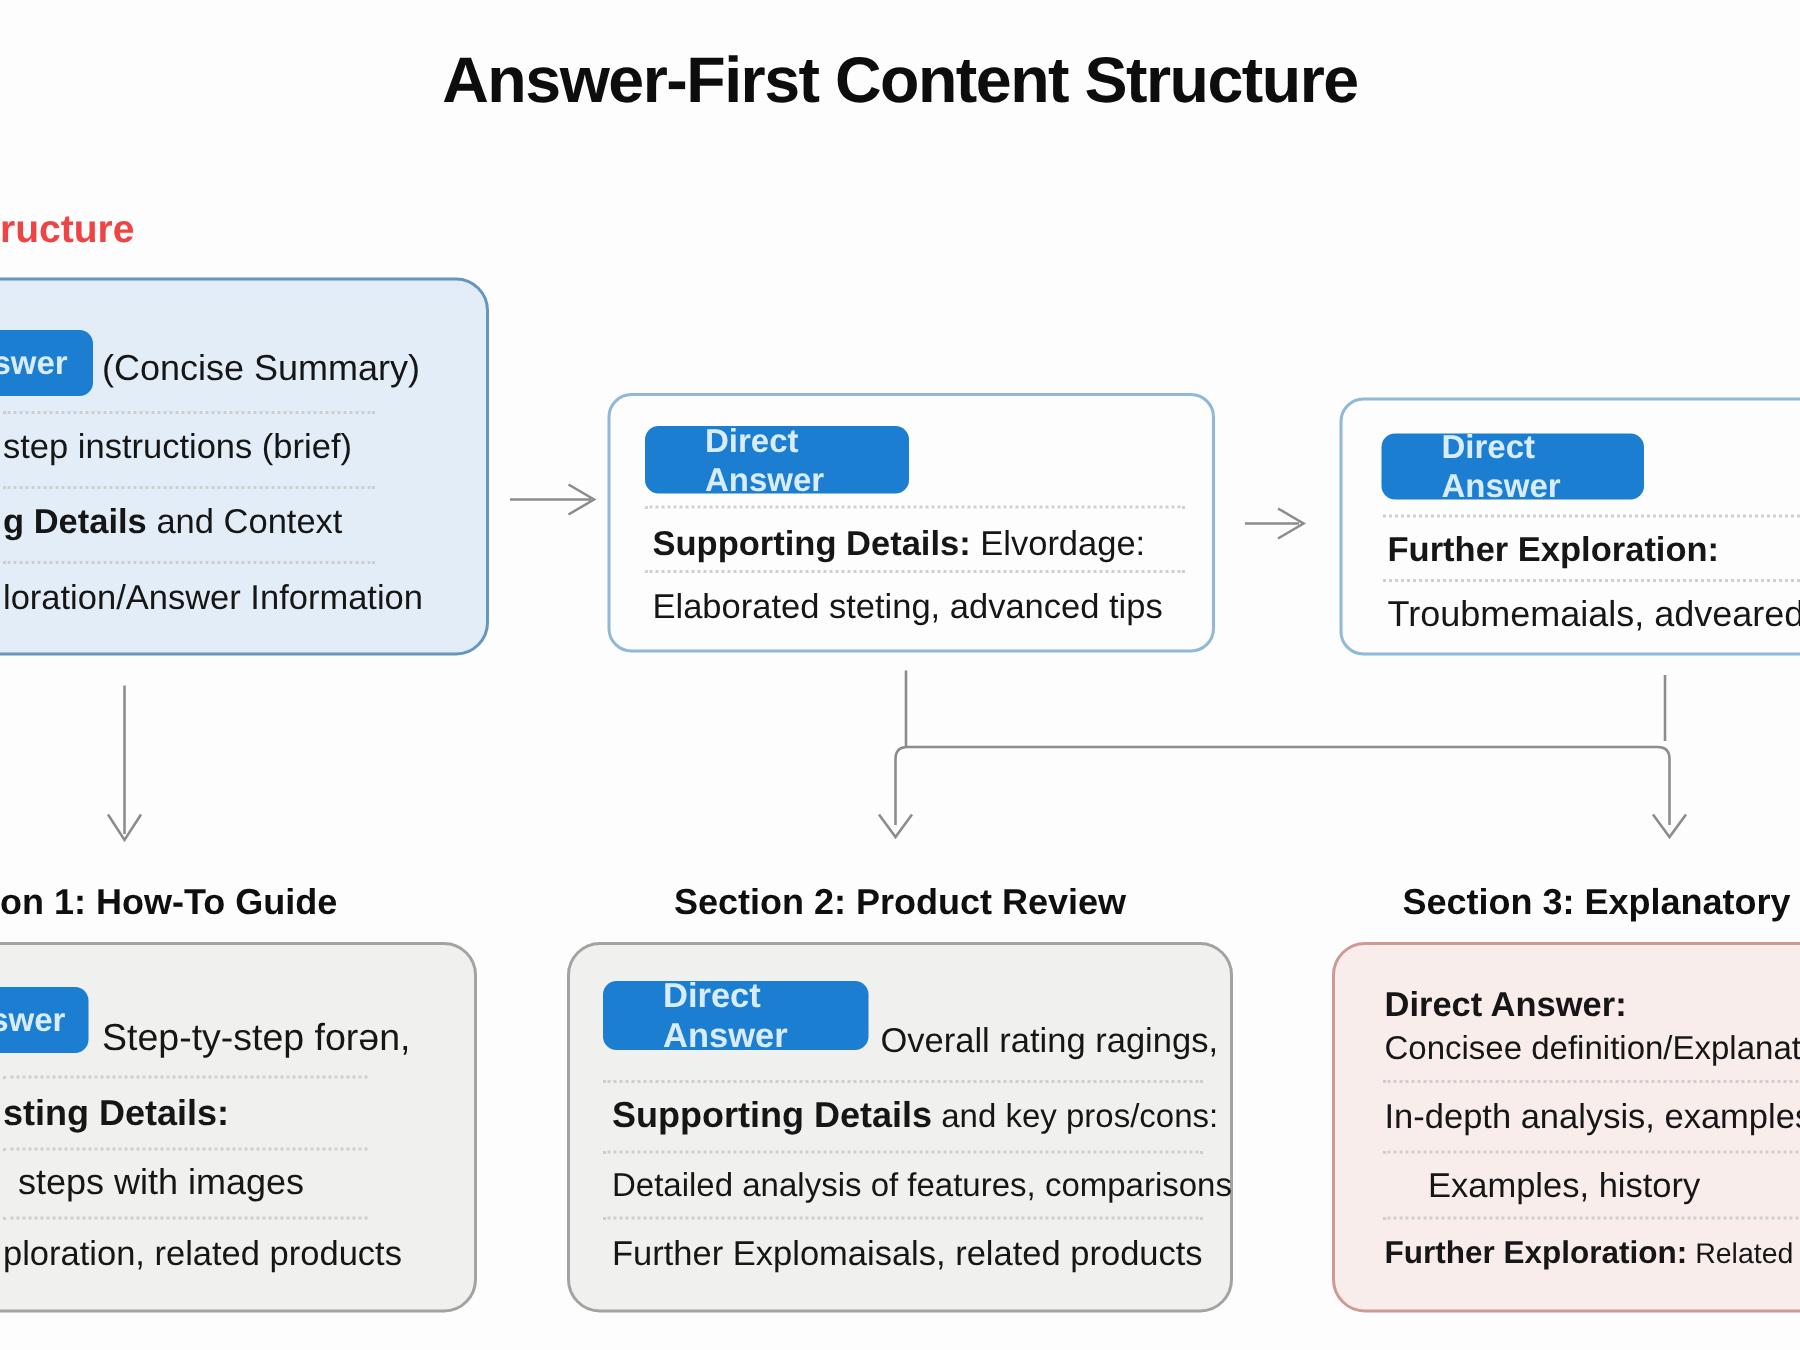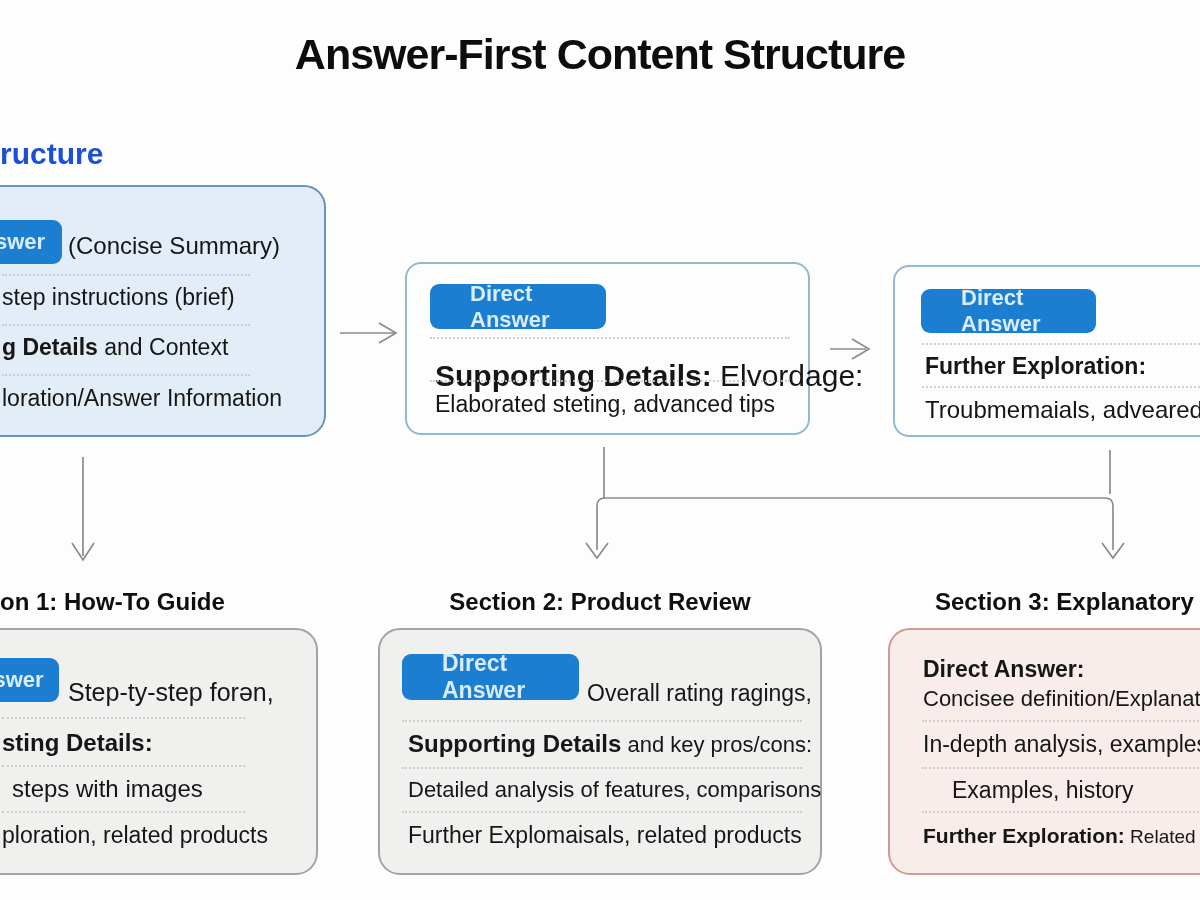--- a/index.html
+++ b/index.html
@@ -10,21 +10,21 @@
     color:#161616;
   }
   .abs{position:absolute;}
 
   
   .title{
     left:0;top:30px;width:1200px;text-align:center;
     font-size:43px;font-weight:700;letter-spacing:-1px;color:#0d0d0d;
   }
   .sub-heading{
-    font-size:30px;font-weight:700;color:#1d4ed8;
+    font-size:26px;font-weight:700;color:#ef4444;
   }
 
   
   .node{
     border-radius:22px;box-sizing:border-box;
   }
   .node.blue{background:var(--left-box-bg,#e3edf7);border:2px solid var(--left-box-border,#6695bd);}
   .node.white{background:#fdfdfd;border:2px solid var(--top-box-border,#8fb9d6);border-radius:16px;}
   .node.gray{background:var(--gray-box-bg,#f0f0ee);border:2px solid var(--gray-box-border,#a3a3a1);}
   .node.pink{background:var(--pink-box-bg,#f8edeb);border:2px solid var(--pink-box-border,#cd9b94);}
@@ -77,21 +77,21 @@
   </div>
   <div class="abs divider" style="left:62px;top:187px;width:248px;"></div>
   <div class="abs row" style="left:62px;top:198px;font-size:23px;">loration/Answer Information</div>
 </div>
 
 <div class="abs node white" style="left:405px;top:262px;width:405px;height:173px;">
   <div class="abs pill" style="left:23px;top:20px;width:176px;height:45px;font-size:22px;">
     <span>Direct Answer</span>
   </div>
   <div class="abs divider" style="left:23px;top:73px;width:360px;"></div>
-  <div class="abs row" style="left:28px;top:95px;font-size:30px;">
+  <div class="abs row" style="left:28px;top:85px;font-size:23px;">
     <b>Supporting Details:</b><span> Elvordage:</span>
   </div>
   <div class="abs divider" style="left:23px;top:116px;width:360px;"></div>
   <div class="abs row" style="left:28px;top:127px;font-size:23px;">Elaborated steting, advanced tips</div>
 </div>
 
 <div class="abs node white" style="left:893px;top:265px;width:380px;height:172px;">
   <div class="abs pill" style="left:26px;top:22px;width:175px;height:44px;font-size:22px;">
     <span>Direct Answer</span>
   </div>

